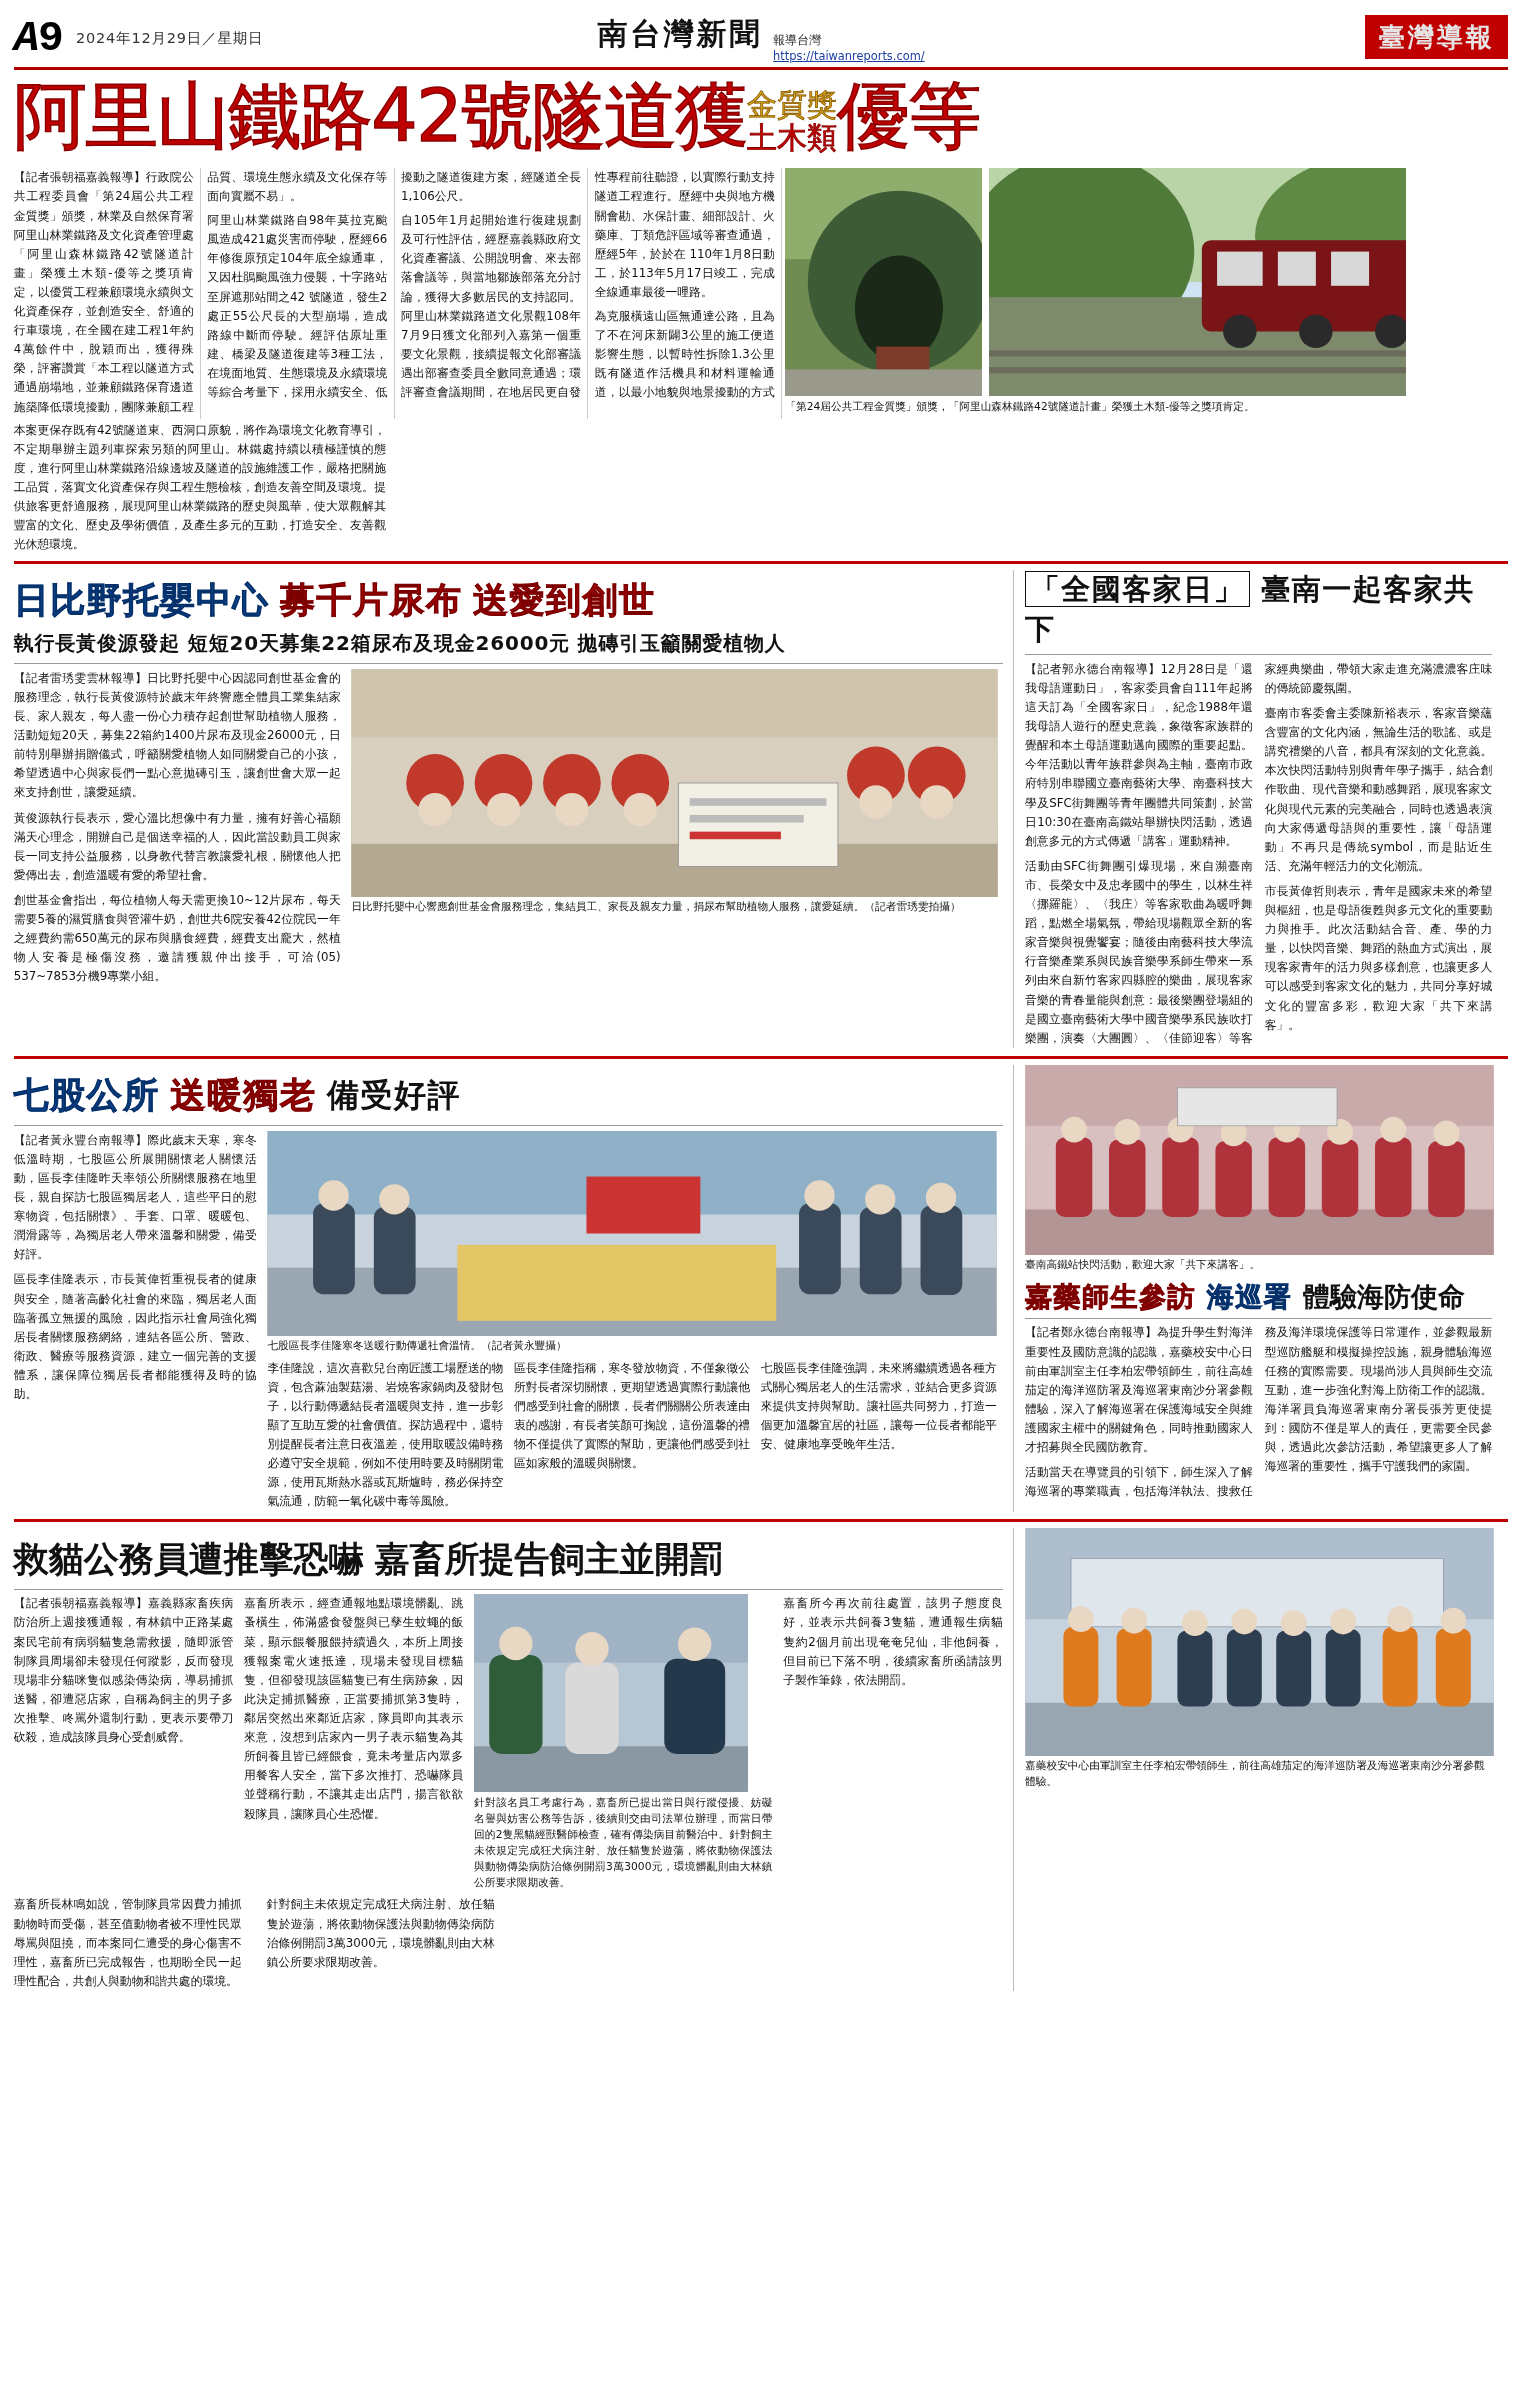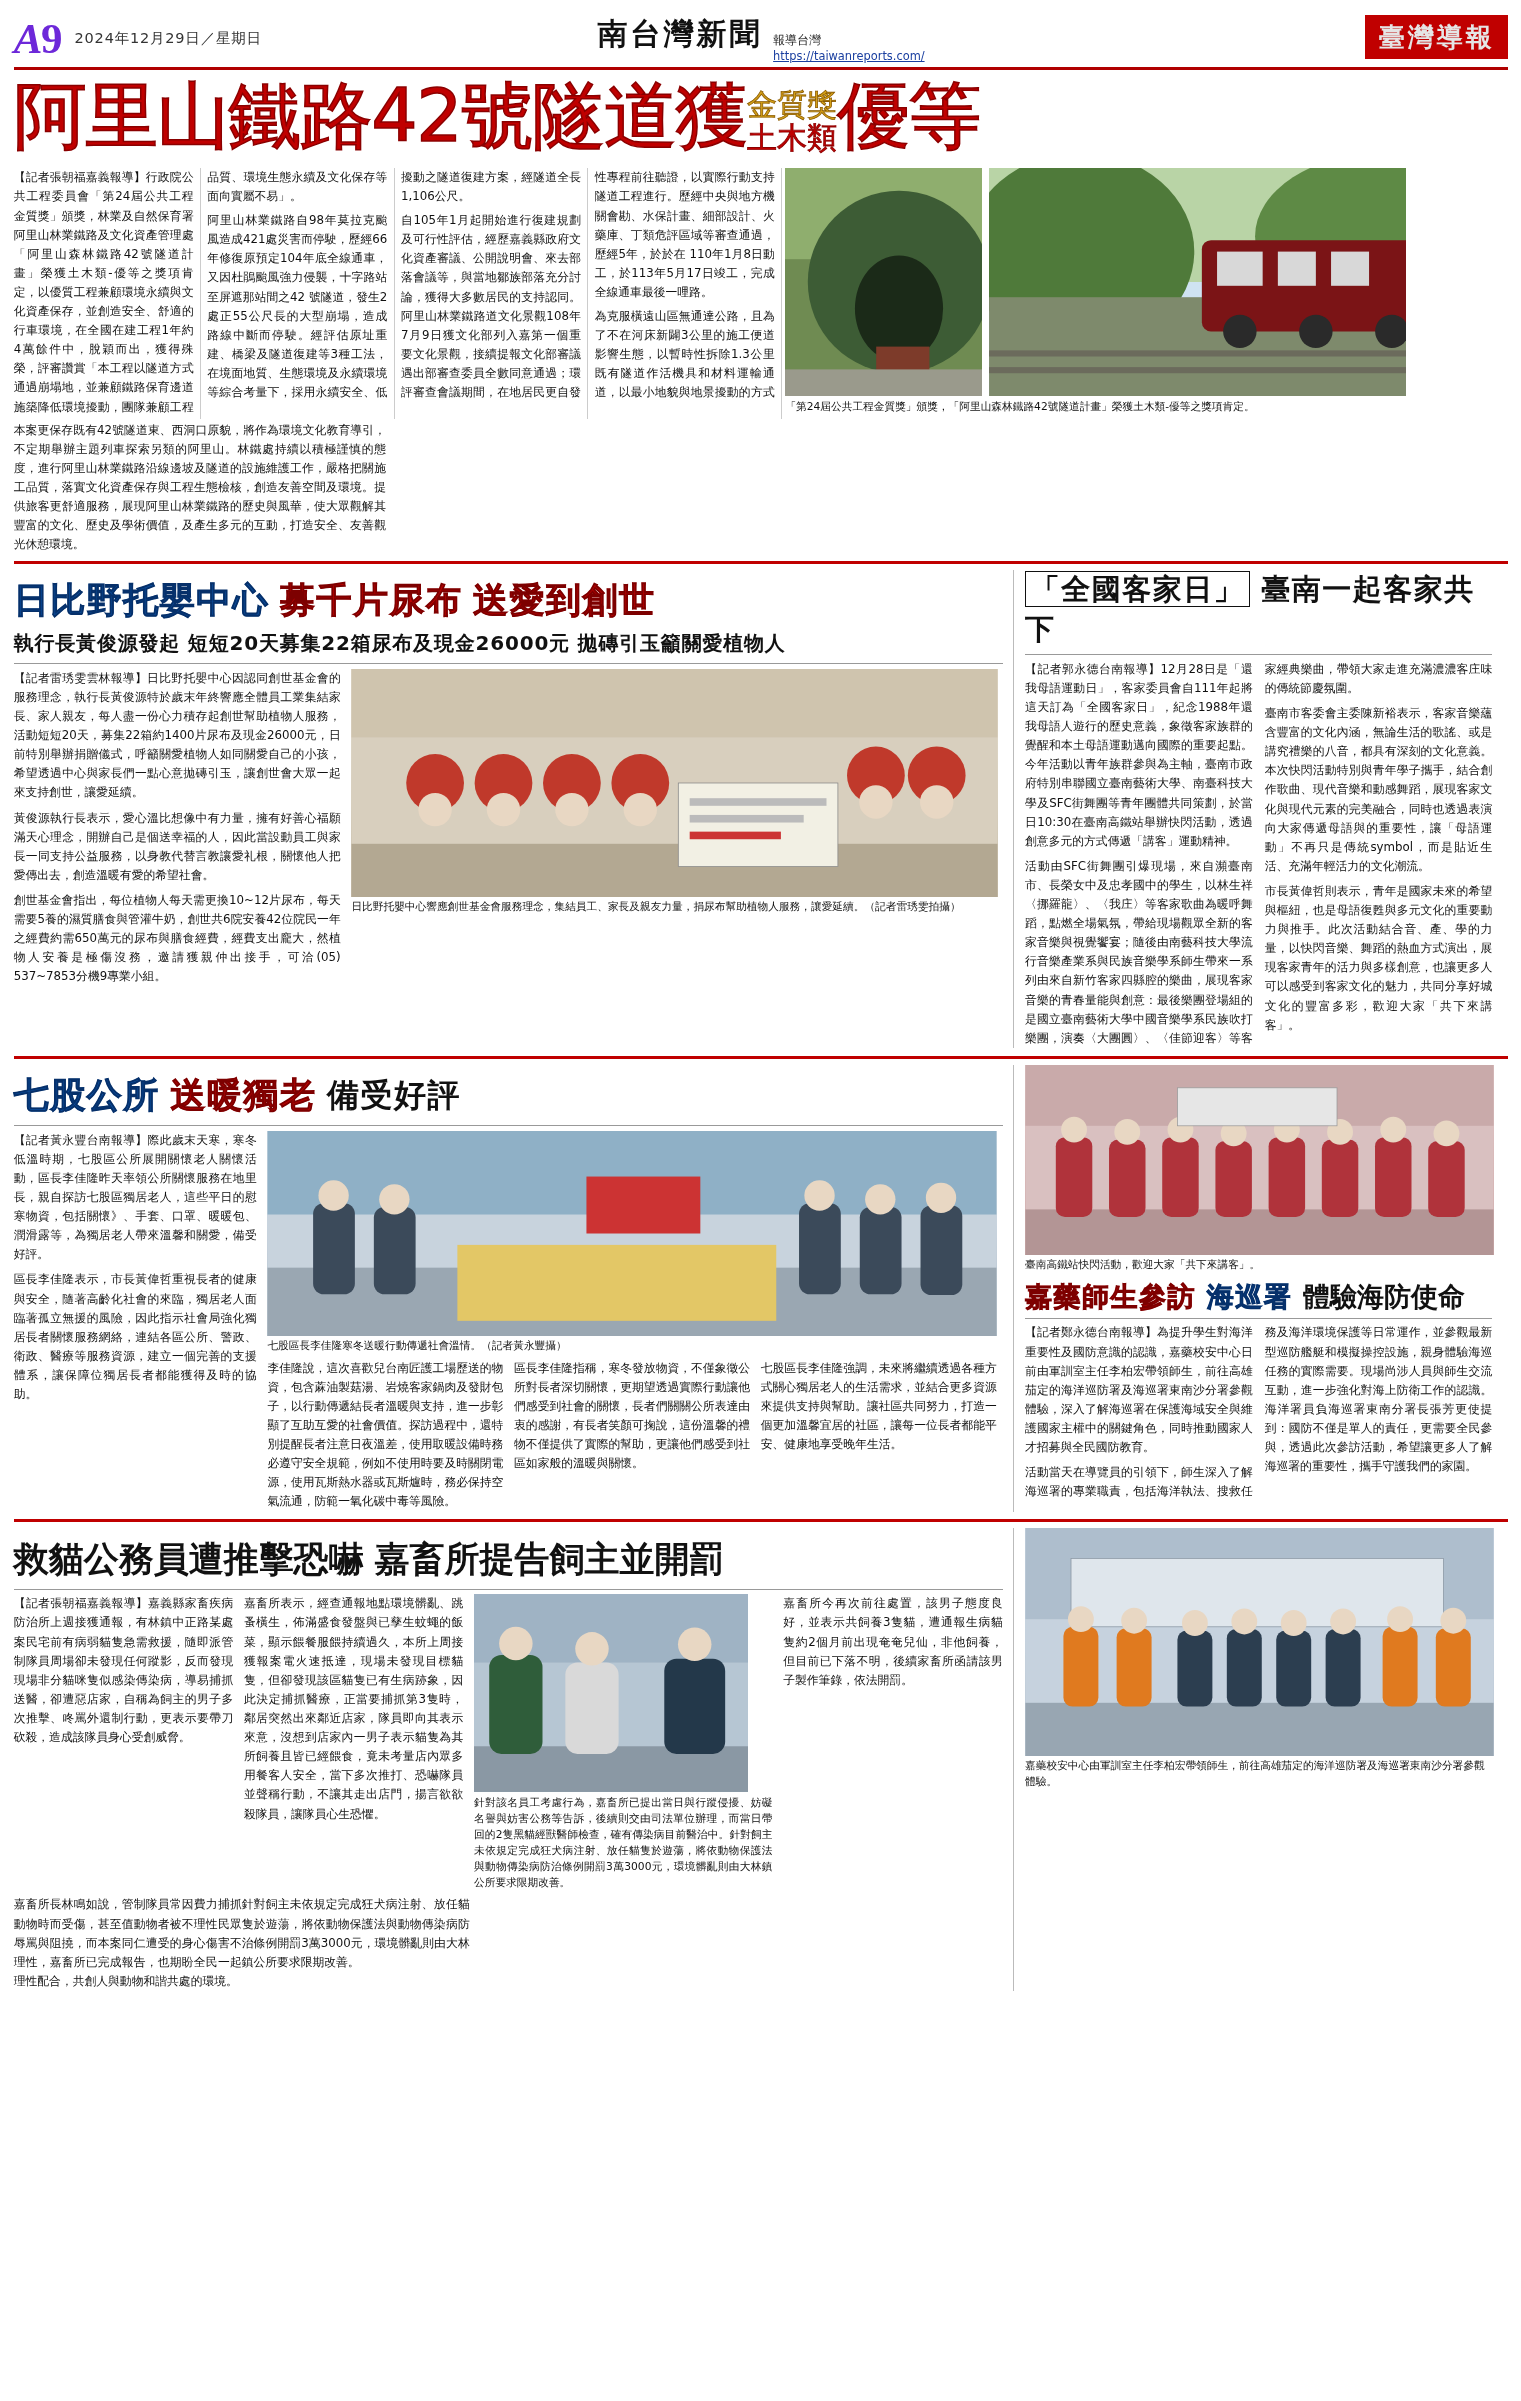--- a/index.html
+++ b/index.html
@@ -7,21 +7,21 @@
   body {
     width:1522px; height:2401px;
     background:#ffffff;
     font-family:"DejaVu Sans","Liberation Sans",sans-serif;
     color:#111;
   }
   .page { position:relative; width:1522px; height:2401px; padding:10.7px 13.7px; }
 
   
   .masthead { position:relative; height:59px; border-bottom:3.8px solid #b00000; display:flex; align-items:center; }
-  .page-badge { font-size:43px; font-weight:bold; color:#6d28d9; letter-spacing:-1.5px; font-family:Liberation Serif, serif; }
+  .page-badge { font-size:43px; font-weight:bold; color:#000000; letter-spacing:-1.5px; font-family:Liberation Mono, monospace; }
   .page-badge .a { font-style:italic; }
   .masthead-date { font-size:14.5px; color:#333; margin-left:13.7px; letter-spacing:0.8px; }
   .masthead-center { position:absolute; left:50%; transform:translateX(-50%); display:flex; align-items:baseline; gap:10.7px; }
   .masthead-title { font-size:30px; font-weight:bold; letter-spacing:3px; font-family:"DejaVu Sans",sans-serif; }
   .masthead-sub { font-size:12px; color:#222; line-height:1.3; }
   .masthead-sub .u { color:#1a3fa0; text-decoration:underline; font-size:11.4px; }
   .masthead-right { position:absolute; right:0; top:4.6px; background:#c00000; color:#e5e5e5; font-size:26px; font-weight:bold; padding:4.6px 13.7px; letter-spacing:3px; }
 
   
   .headline-wrap { position:relative; height:91px; margin-top:3px; }
@@ -335,21 +335,21 @@
               <circle cx="155" cy="72" r="22" fill="#e8d7c3"></circle>
               <rect x="250" y="85" width="80" height="125" rx="16" fill="#23384a"></rect>
               <circle cx="290" cy="66" r="22" fill="#e8d7c3"></circle>
             </svg>
           </div>
           <div class="figcap">針對該名員工考慮行為，嘉畜所已提出當日與行蹤侵擾、妨礙名譽與妨害公務等告訴，後續則交由司法單位辦理，而當日帶回的2隻黑貓經獸醫師檢查，確有傳染病目前醫治中。針對飼主未依規定完成狂犬病注射、放任貓隻於遊蕩，將依動物保護法與動物傳染病防治條例開罰3萬3000元，環境髒亂則由大林鎮公所要求限期改善。</div>
         </div>
         <div style="width:228px;">嘉畜所今再次前往處置，該男子態度良好，並表示共飼養3隻貓，遭通報生病貓隻約2個月前出現奄奄兒仙，非他飼養，但目前已下落不明，後續家畜所函請該男子製作筆錄，依法開罰。</div>
       </div>
 
-      <div style="display:flex; gap:0; margin-top:4.6px;" class="body-text">
+      <div style="display:flex; gap:25px; margin-top:4.6px;" class="body-text">
         <div style="width:228px;">嘉畜所長林鳴如說，管制隊員常因費力捕抓動物時而受傷，甚至值動物者被不理性民眾辱罵與阻撓，而本案同仁遭受的身心傷害不理性，嘉畜所已完成報告，也期盼全民一起理性配合，共創人與動物和諧共處的環境。</div>
         <div style="width:228px;">針對飼主未依規定完成狂犬病注射、放任貓隻於遊蕩，將依動物保護法與動物傳染病防治條例開罰3萬3000元，環境髒亂則由大林鎮公所要求限期改善。</div>
       </div>
     </div>
 
     <div style="width:479px; border-left:0.8px solid #bbb; padding-left:10.7px;">
       <div class="photo ph-orange" style="width:469px;height:228px;">
         <svg width="469" height="228" viewBox="0 0 616 300">
           <rect width="616" height="300" fill="#c6d2de"></rect>
           <rect x="0" y="0" width="616" height="120" fill="#aebecd"></rect>

